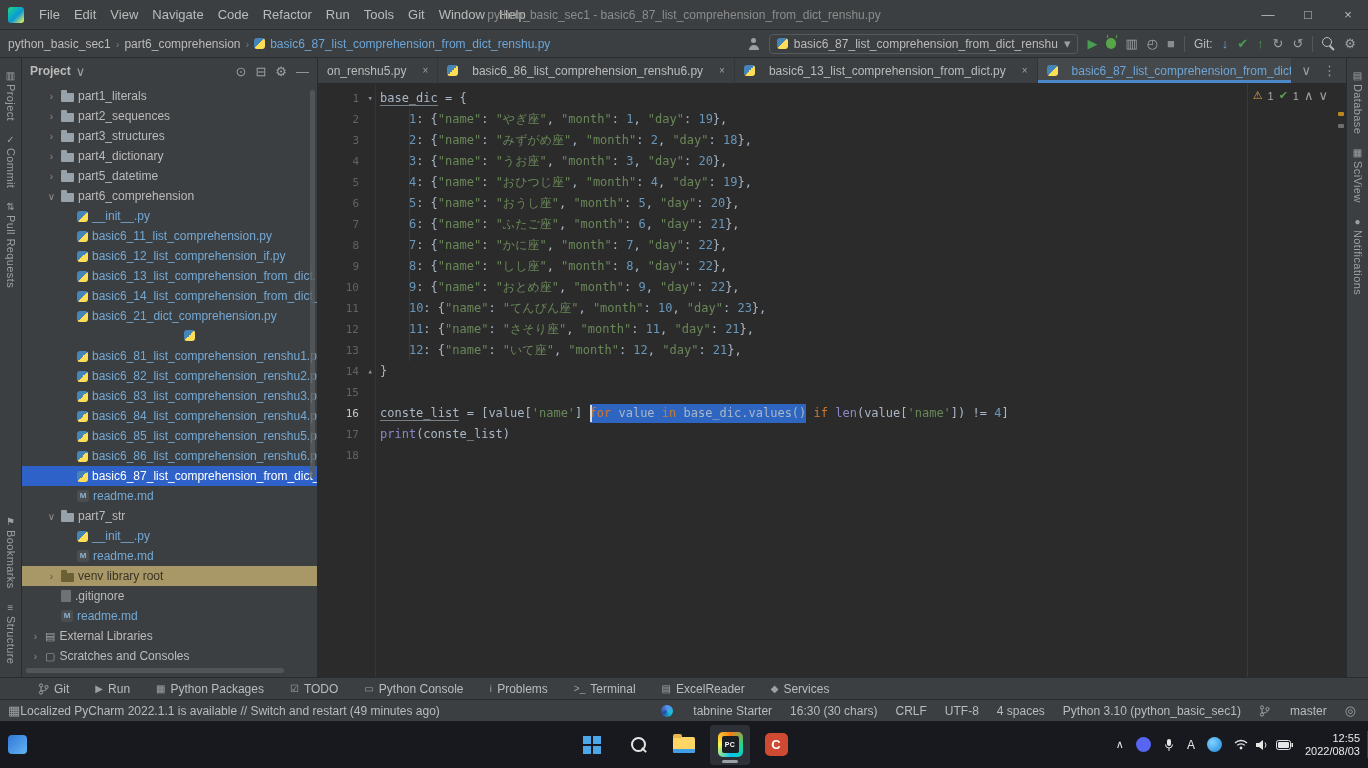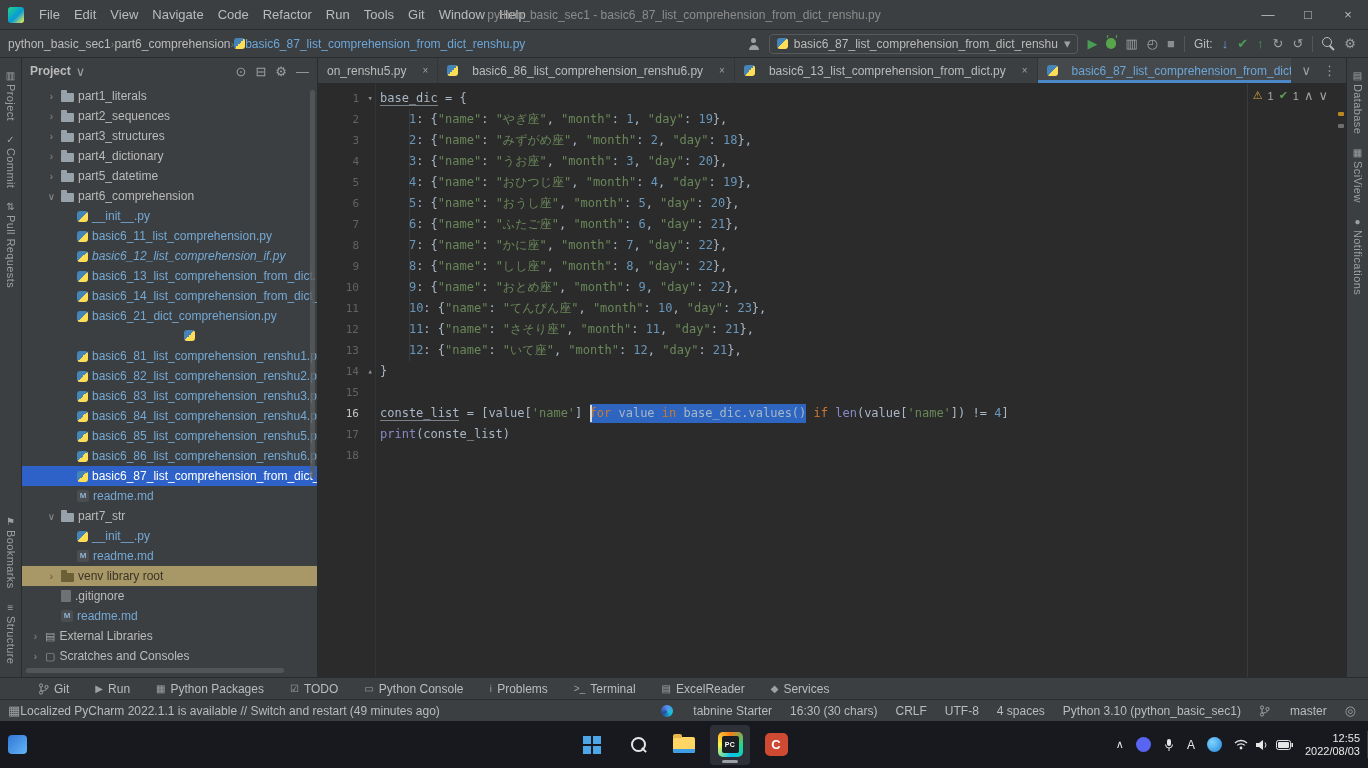--- a/index.html
+++ b/index.html
@@ -11,21 +11,21 @@
   .titlebar{height:30px;background:#3c3f41;border-bottom:1px solid #292b2d;display:flex;align-items:center;position:relative;flex:none}
   .logo{width:16px;height:16px;border-radius:3px;margin:0 8px 0 8px;flex:none;
     background:linear-gradient(135deg,#21d789 0%,#089ad6 55%,#fcf84a 100%)}
   .menu-item{font-size:13px;color:#bbbbbb;padding:0 7px;line-height:30px;cursor:default}
   .tb-title{position:absolute;left:50%;transform:translateX(-50%);font-size:12px;color:#8c8c8c;white-space:nowrap}
   .win-controls{margin-left:auto;display:flex;height:100%}
   .win-btn{width:40px;display:flex;align-items:center;justify-content:center;color:#bbbbbb;font-size:13px}
 
   
   .navbar{height:28px;background:#3c3f41;border-bottom:1px solid #292b2d;display:flex;align-items:center;padding:0 8px;flex:none}
-  #breadcrumbs{display:flex;align-items:center;white-space:nowrap}
+  #breadcrumbs{display:flex;align-items:center;gap:5px;white-space:nowrap}
   .crumb{font-size:12px;color:#bbbbbb}
   .crumb.mod{color:#6ca6d8}
   .crumb-sep{color:#777a7d;font-size:11px}
   .nav-right{margin-left:auto;display:flex;align-items:center;gap:9px;padding-right:4px}
   .combo{display:flex;align-items:center;gap:6px;border:1px solid #565a5d;border-radius:4px;padding:2px 7px;max-width:310px}
   .combo-label{font-size:12px;color:#bbbbbb;white-space:nowrap;overflow:hidden}
   .glyph{font-size:13px;color:#9da0a3;line-height:1}
   .g-green{color:#499c54}.g-blue{color:#6ba1e0}.g-gray{color:#8a8d90}
   .vsep{width:1px;height:16px;background:#545759}
   .git-label{font-size:12px;color:#bbbbbb}
@@ -288,21 +288,21 @@
           <div class="tree-row" style="padding-left: 40px;">
             <span class="chev"></span>
             <span class="pyico"></span>
             <span class="tlabel mod">__init__.py</span>
           </div>
           <div class="tree-row" style="padding-left: 40px;">
             <span class="chev"></span>
             <span class="pyico"></span>
             <span class="tlabel mod">basic6_11_list_comprehension.py</span>
           </div>
-          <div class="tree-row" style="padding-left: 40px; font-style: italic;">
+          <div class="tree-row" style="padding-left: 40px;">
             <span class="chev"></span>
             <span class="pyico"></span>
             <span class="tlabel mod">basic6_12_list_comprehension_if.py</span>
           </div>
           <div class="tree-row" style="padding-left: 40px;">
             <span class="chev"></span>
             <span class="pyico"></span>
             <span class="tlabel mod">basic6_13_list_comprehension_from_dict.py</span>
           </div>
           <div class="tree-row" style="padding-left: 40px;">

